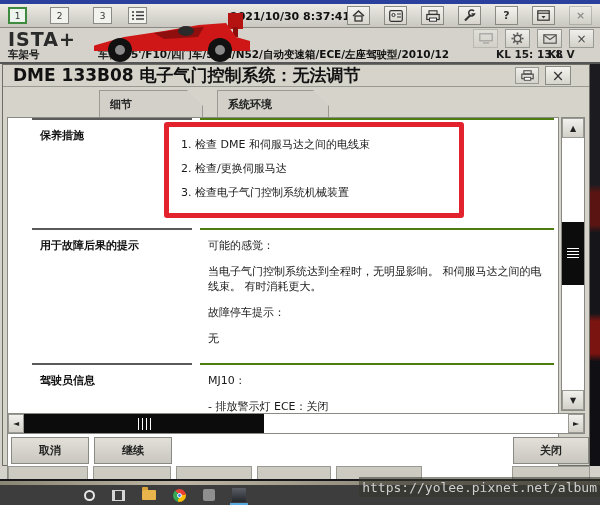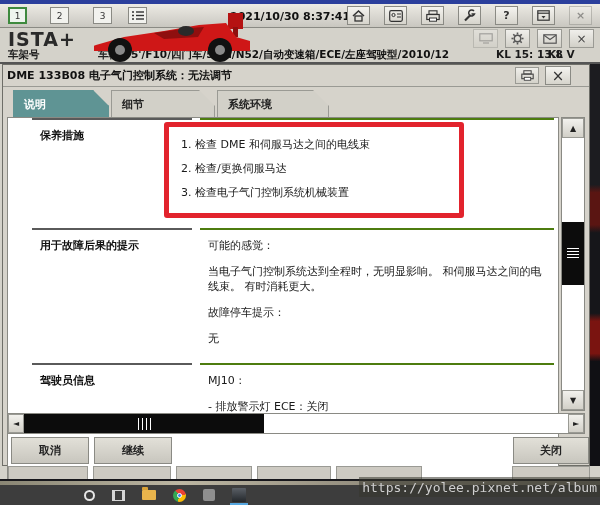--- a/index.html
+++ b/index.html
@@ -49,34 +49,34 @@
 
   
   .desk-sliver { position:absolute; right:0; top:64px; width:10px; height:402px;
     background:linear-gradient(#1c1c20 0 30%, #5a1512 32% 40%, #16161a 42% 62%, #7a1410 64% 72%, #101014 74% 100%); }
 
   
   .dialog { position:absolute; left:2px; top:64px; width:588px; height:402px;
     background:#d6d3cb; border:1px solid #6e6e68; }
   .dlg-title { position:absolute; left:0; top:0; width:100%; height:22px; border-bottom:1px solid #9a9a94;
     display:flex; align-items:center; }
-  .dlg-title .t { margin-left:4px; font-size:11px; font-weight:bold; color:#111; }
+  .dlg-title .t { margin-left:10px; font-size:17px; font-weight:bold; color:#111; }
   .dlg-print { position:absolute; right:50px; top:2px; width:24px; height:17px; border:1px solid #9a9a94;
     background:linear-gradient(#efeeea,#d4d2ca); display:flex; align-items:center; justify-content:center; }
   .dlg-close { position:absolute; right:18px; top:1px; width:26px; height:19px; border:1px solid #8a8a84;
     background:linear-gradient(#f4f3ef,#d6d4cc); font-size:15px; color:#333; display:flex; align-items:center; justify-content:center; }
 
   
   .tabrow { position:absolute; left:0; top:24px; width:100%; height:28px; }
   .tab { position:absolute; top:1px; height:27px; background:#d2d0c8; border:1px solid #9a9a94; border-bottom:none;
     font-size:11px; font-weight:bold; color:#222; padding:6px 0 0 10px;
     clip-path:polygon(0 0, calc(100% - 16px) 0, 100% 16px, 100% 100%, 0 100%); }
   .tab.active { background:#5f9494; color:#fff; border-color:#5f9494; }
   .tab1 { left:10px;  width:96px; }
-  .tab2 { left:108px; width:104px; }
+  .tab2 { left:96px; width:104px; }
   .tab3 { left:214px; width:112px; }
 
   
   .content { position:absolute; left:4px; top:52px; width:552px; height:364px;
     background:#fff; border:1px solid #8a8a84; overflow:hidden; }
   .section-row { display:flex; }
   .section-label { flex:0 0 160px; margin-left:24px; border-top:2px solid #5a5a5a;
     padding:8px 0 0 8px; font-size:11px; font-weight:bold; color:#111; }
   .section-content { flex:1; margin-left:8px; margin-right:4px; border-top:2px solid #4d7c0f;
     padding:8px 6px 6px 8px; font-size:11px; color:#1a1a1a; }
@@ -295,21 +295,20 @@
           <rect x="0.8" y="4.5" width="12.4" height="5" fill="none" stroke="#444" stroke-width="1.2"></rect>
           <rect x="3.5" y="8" width="7" height="3.2" fill="#fff" stroke="#444" stroke-width="1"></rect>
         </svg>
     </span>
   </div>
   <div class="dlg-close">
     <span>×</span>
   </div>
 
   <div class="tabrow">
-    <div class="tab tab1 active">说明</div>
     <div class="tab tab2">细节</div>
     <div class="tab tab3">系统环境</div>
   </div>
 
   <div class="content">
       <div class="section-row">
         <div class="section-label">保养措施</div>
         <div class="section-content"><div class="red-box"><div class="content-line">1. 检查 DME 和伺服马达之间的电线束</div><div class="content-line">2. 检查/更换伺服马达</div><div class="content-line">3. 检查电子气门控制系统机械装置</div></div></div>
       </div>
       <div class="section-row">

